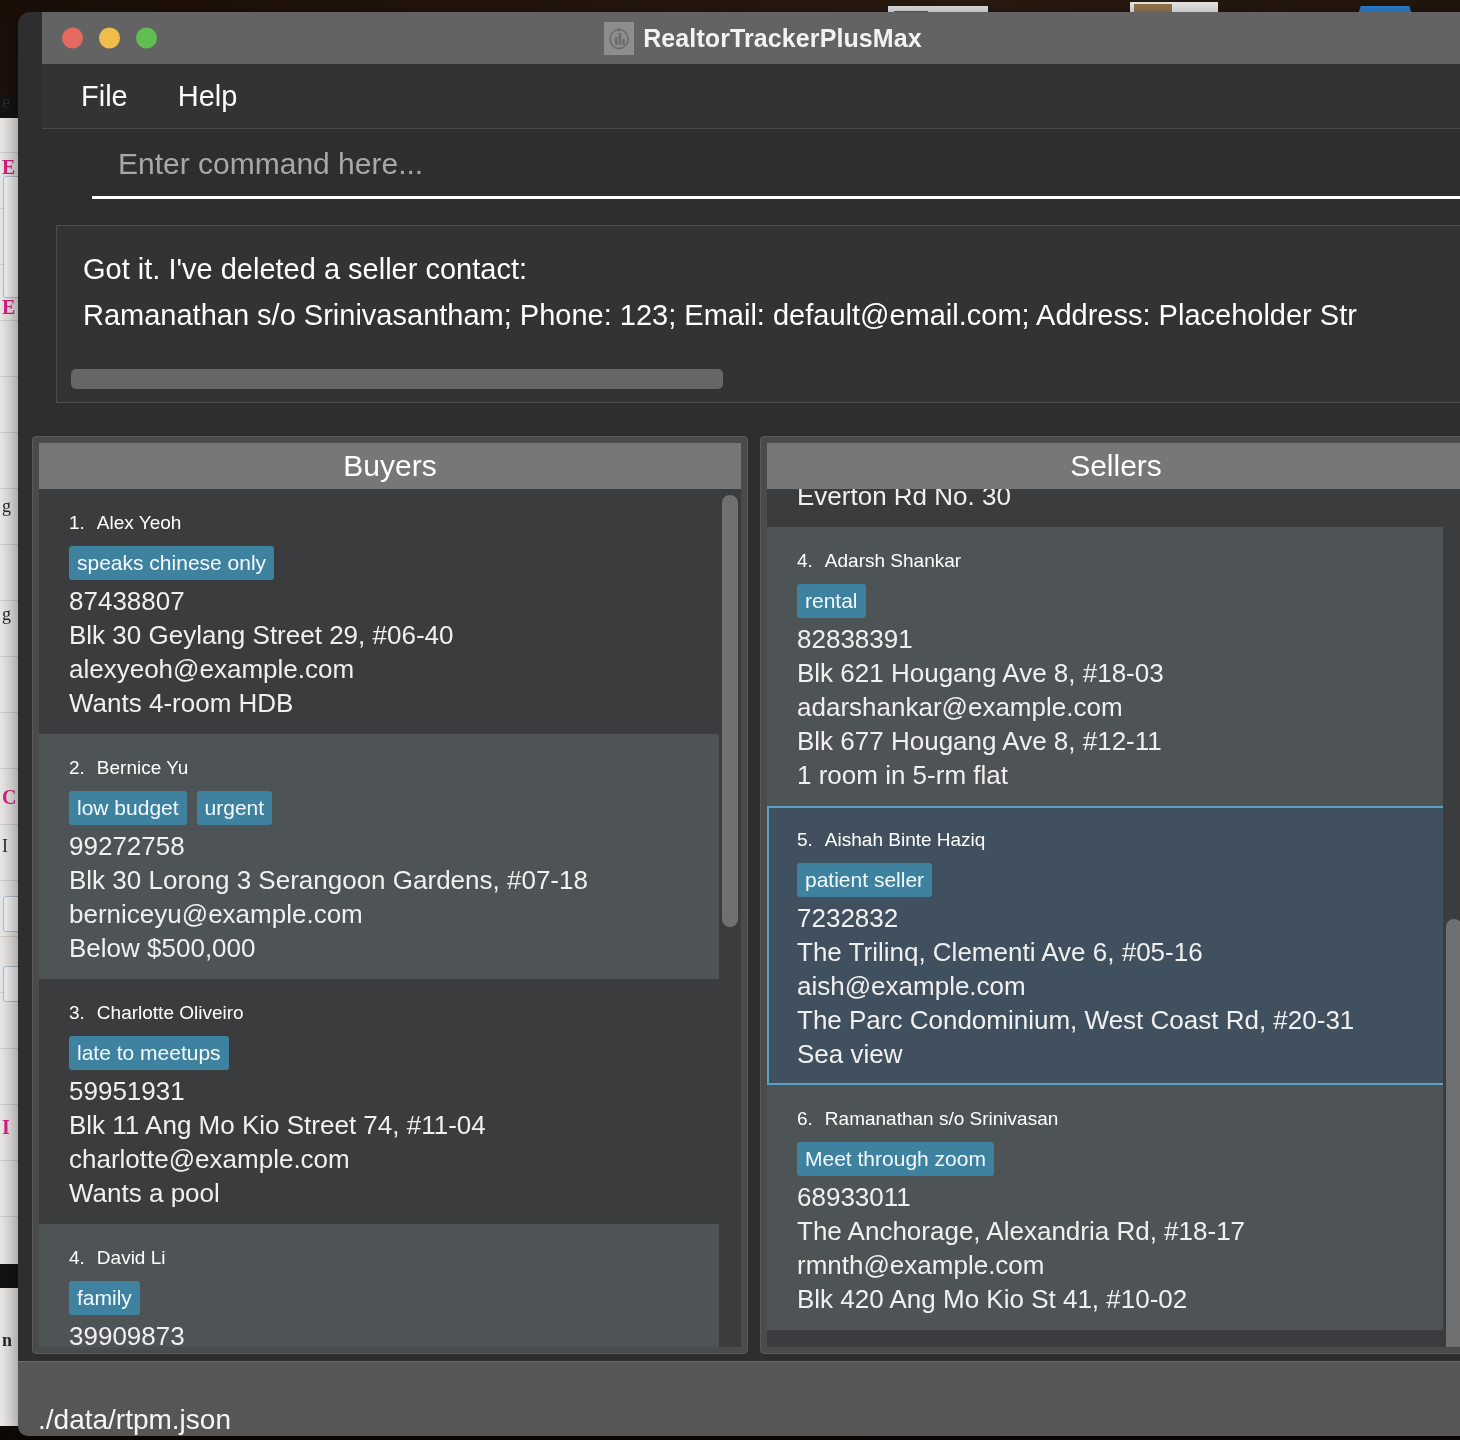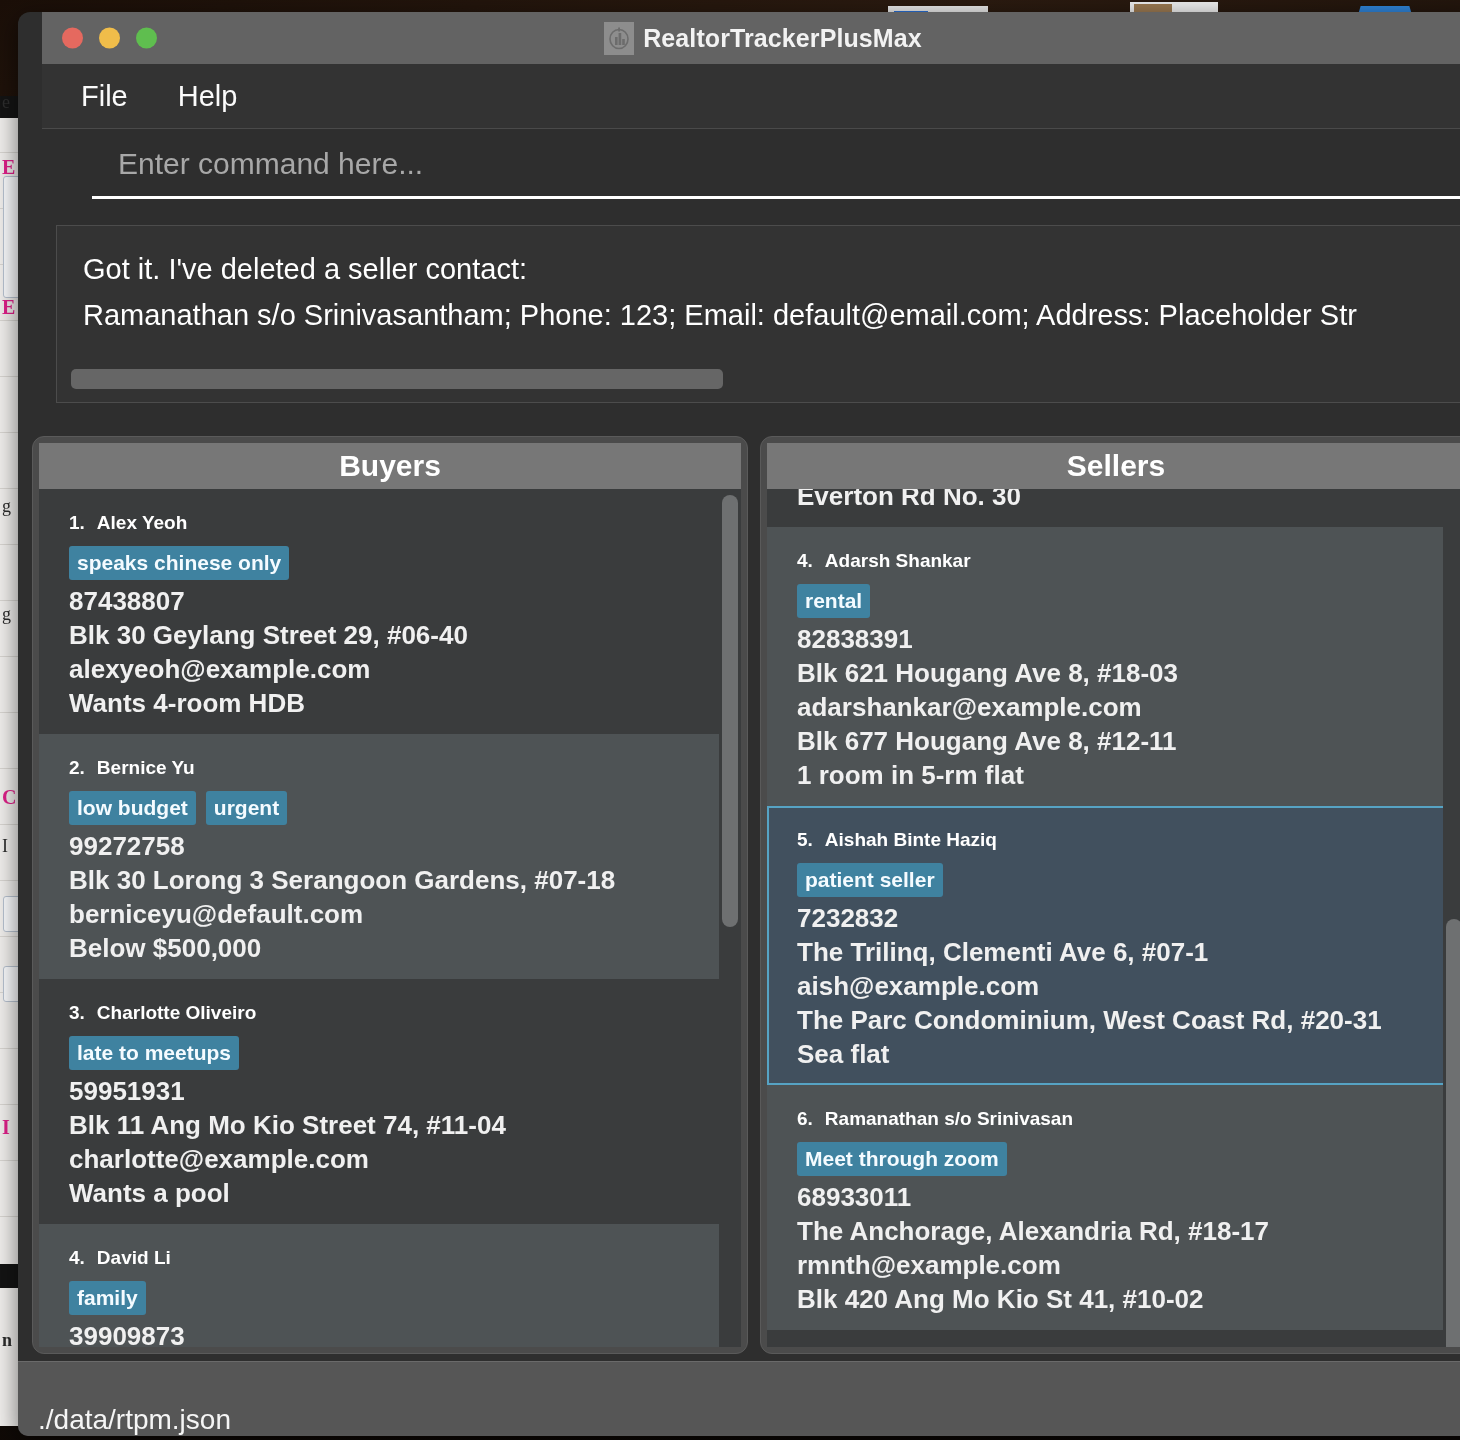--- a/index.html
+++ b/index.html
@@ -214,26 +214,25 @@
     top: 424px;
     right: 0;
     height: 918px;
     display: flex;
     gap: 12px;
     padding: 0 0 0 14px;
   }
   .panel {
     background: #4b4b4b;
     border: 1px solid #5a5a5a;
-    border-radius: 12px;
+    border-radius: 4px;
     padding: 6px;
     box-sizing: border-box;
     display: flex;
     flex-direction: column;
-    font-weight: bold;
   }
   .panel.buyers  { width: 716px; }
   .panel.sellers { width: 712px; }
 
   .panel-header {
     height: 46px;
     background: #777777;
     color: #ffffff;
     font-size: 30px;
     display: flex;
@@ -439,21 +438,21 @@
         <div class="card alt">
           <div class="card-title">
             <span class="idx">2.</span><span>Bernice Yu</span>
           </div>
           <div class="tags">
             <span class="tag">low budget</span>
             <span class="tag">urgent</span>
           </div>
           <div class="line">99272758</div>
           <div class="line">Blk 30 Lorong 3 Serangoon Gardens, #07-18</div>
-          <div class="line">berniceyu@default.com</div>
+          <div class="line">berniceyu@example.com</div>
           <div class="line">Below $500,000</div>
         </div>
 
         <div class="card base">
           <div class="card-title">
             <span class="idx">3.</span><span>Charlotte Oliveiro</span>
           </div>
           <div class="tags">
             <span class="tag">late to meetups</span>
           </div>
@@ -503,24 +502,24 @@
         </div>
 
         <div class="card selected">
           <div class="card-title">
             <span class="idx">5.</span><span>Aishah Binte Haziq</span>
           </div>
           <div class="tags">
             <span class="tag">patient seller</span>
           </div>
           <div class="line">7232832</div>
-          <div class="line">The Trilinq, Clementi Ave 6, #07-1</div>
+          <div class="line">The Trilinq, Clementi Ave 6, #05-16</div>
           <div class="line">aish@example.com</div>
           <div class="line">The Parc Condominium, West Coast Rd, #20-31</div>
-          <div class="line">Sea flat</div>
+          <div class="line">Sea view</div>
         </div>
 
         <div class="card alt">
           <div class="card-title">
             <span class="idx">6.</span><span>Ramanathan s/o Srinivasan</span>
           </div>
           <div class="tags">
             <span class="tag">Meet through zoom</span>
           </div>
           <div class="line">68933011</div>

